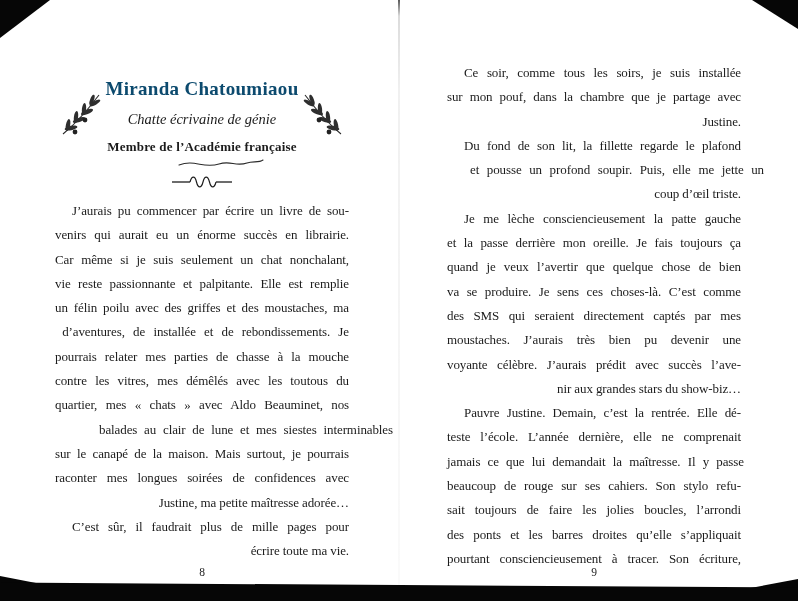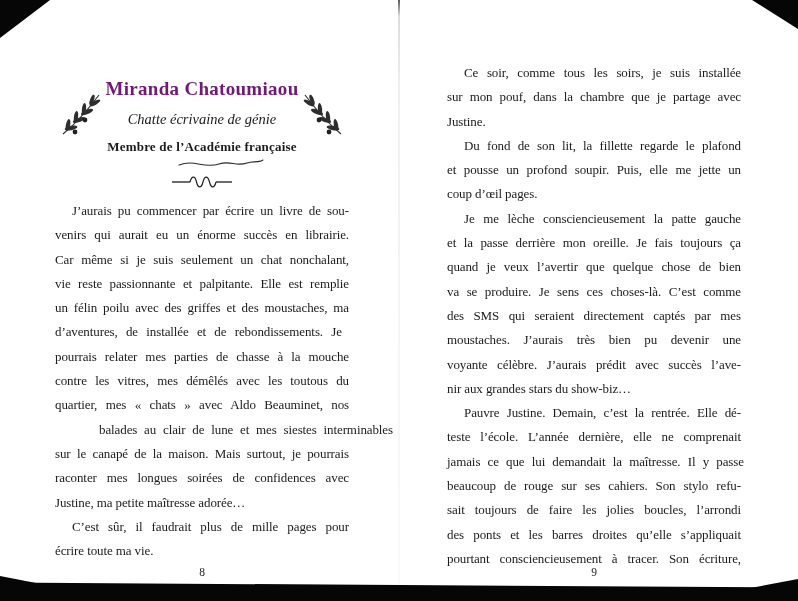--- a/index.html
+++ b/index.html
@@ -9,41 +9,41 @@
     font-family:"Liberation Serif","DejaVu Serif",serif;
     color:#1b1b1b;
   }
   .page { position:absolute; top:0; height:601px; width:294px; }
   .page.left  { left:55px; }
   .page.right { left:447px; }
 
   .title {
     position:absolute; top:78px; left:0; right:0; margin:0;
     text-align:center; font-size:19px; font-weight:700;
-    letter-spacing:0.3px; color:#701a75;
+    letter-spacing:0.3px; color:#0c4a6e;
   }
   .laurel { position:absolute; top:88px; width:46px; height:50px; }
   .laurel-l { left:4px; }
   .laurel-r { right:4px; transform:scaleX(-1); }
 
   .subtitle {
     position:absolute; top:111px; left:0; right:0;
     text-align:center; font-style:italic; font-size:14.5px;
   }
   .affiliation {
     position:absolute; top:139px; left:0; right:0;
     text-align:center; font-weight:700; font-size:13px; letter-spacing:0.2px;
   }
   .flourish { position:absolute; top:156px; left:122px; width:88px; height:16px; }
   .divider  { position:absolute; top:175px; left:50%; transform:translateX(-50%); width:60px; height:14px; }
 
   .body { position:absolute; left:0; width:294px; font-size:13px; letter-spacing:-0.1px; }
   .left  .body { top:199px; }
   .right .body { top:61px; }
-  .line { line-height:24.3px; white-space:nowrap; }
+  .line { line-height:24.3px; white-space:nowrap;text-align:right; }
   .line.indent { padding-left:17px; }
 
   .pagenum {
     position:absolute; top:566px; left:0; right:0;
     text-align:center; font-size:11.5px; color:#222;
   }
 
   
   .corner { position:absolute; background:#060606; }
   .tl { left:0; top:0; width:50px; height:38px; clip-path:polygon(0 0,100% 0,0 100%); }
@@ -130,22 +130,22 @@
       </div>
     <div class="pagenum">8</div>
   </div>
 
   <div class="page right">
     <div class="body">
         <div class="line indent"><span style="word-spacing: 5.50195px;">Ce soir, comme tous les soirs, je suis installée</span></div>
         <div class="line"><span style="word-spacing: 3.93229px;">sur mon pouf, dans la chambre que je partage avec</span></div>
         <div class="line"><span>Justine.</span></div>
         <div class="line indent"><span style="word-spacing: 4.13715px;">Du fond de son lit, la fillette regarde le plafond</span></div>
-        <div class="line"><span style="word-spacing: 4.46701px;">et pousse un profond soupir. Puis, elle me jette un</span></div>
-        <div class="line"><span>coup d’œil pages.</span></div>
+        <div class="line"><span style="word-spacing: 4.46701px; margin-left: 23px;">et pousse un profond soupir. Puis, elle me jette un</span></div>
+        <div class="line"><span>coup d’œil triste.</span></div>
         <div class="line indent"><span style="word-spacing: 5.42448px;">Je me lèche consciencieusement la patte gauche</span></div>
         <div class="line"><span style="word-spacing: 4.37674px;">et la passe derrière mon oreille. Je fais toujours ça</span></div>
         <div class="line"><span style="word-spacing: 5.05469px;">quand je veux l’avertir que quelque chose de bien</span></div>
         <div class="line"><span style="word-spacing: 4.43359px;">va se produire. Je sens ces choses-là. C’est comme</span></div>
         <div class="line"><span style="word-spacing: 6.3125px;">des SMS qui seraient directement captés par mes</span></div>
         <div class="line"><span style="word-spacing: 10.4609px;">moustaches. J’aurais très bien pu devenir une</span></div>
         <div class="line"><span style="word-spacing: 6.47917px;">voyante célèbre. J’aurais prédit avec succès l’ave-</span></div>
         <div class="line"><span>nir aux grandes stars du show-biz…</span></div>
         <div class="line indent"><span style="word-spacing: 4.08482px;">Pauvre Justine. Demain, c’est la rentrée. Elle dé-</span></div>
         <div class="line"><span style="word-spacing: 6.73958px;">teste l’école. L’année dernière, elle ne comprenait</span></div>

